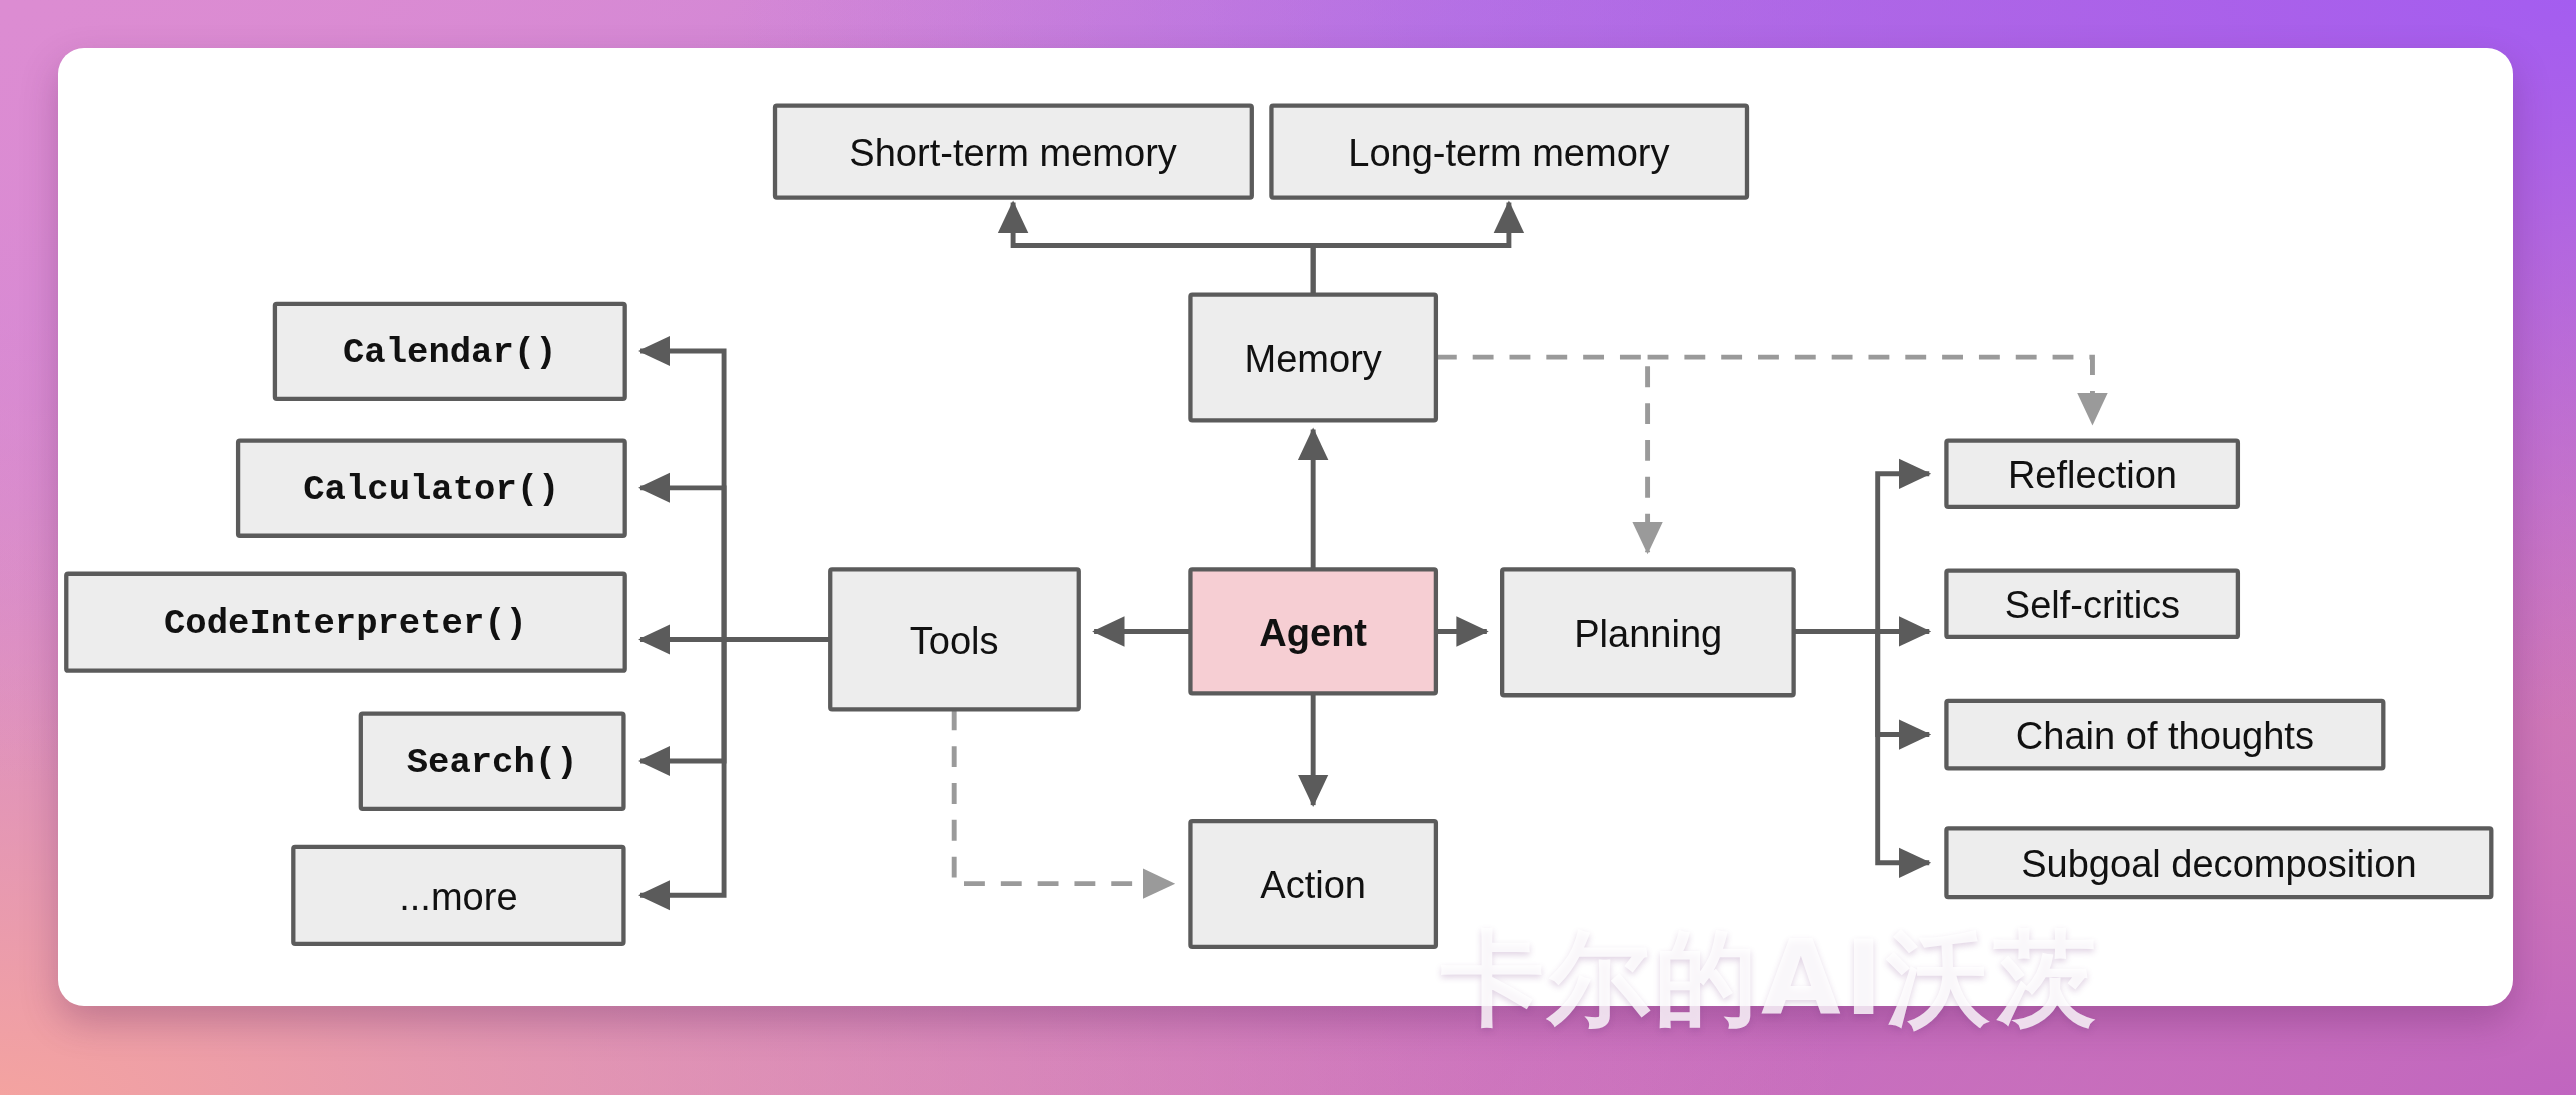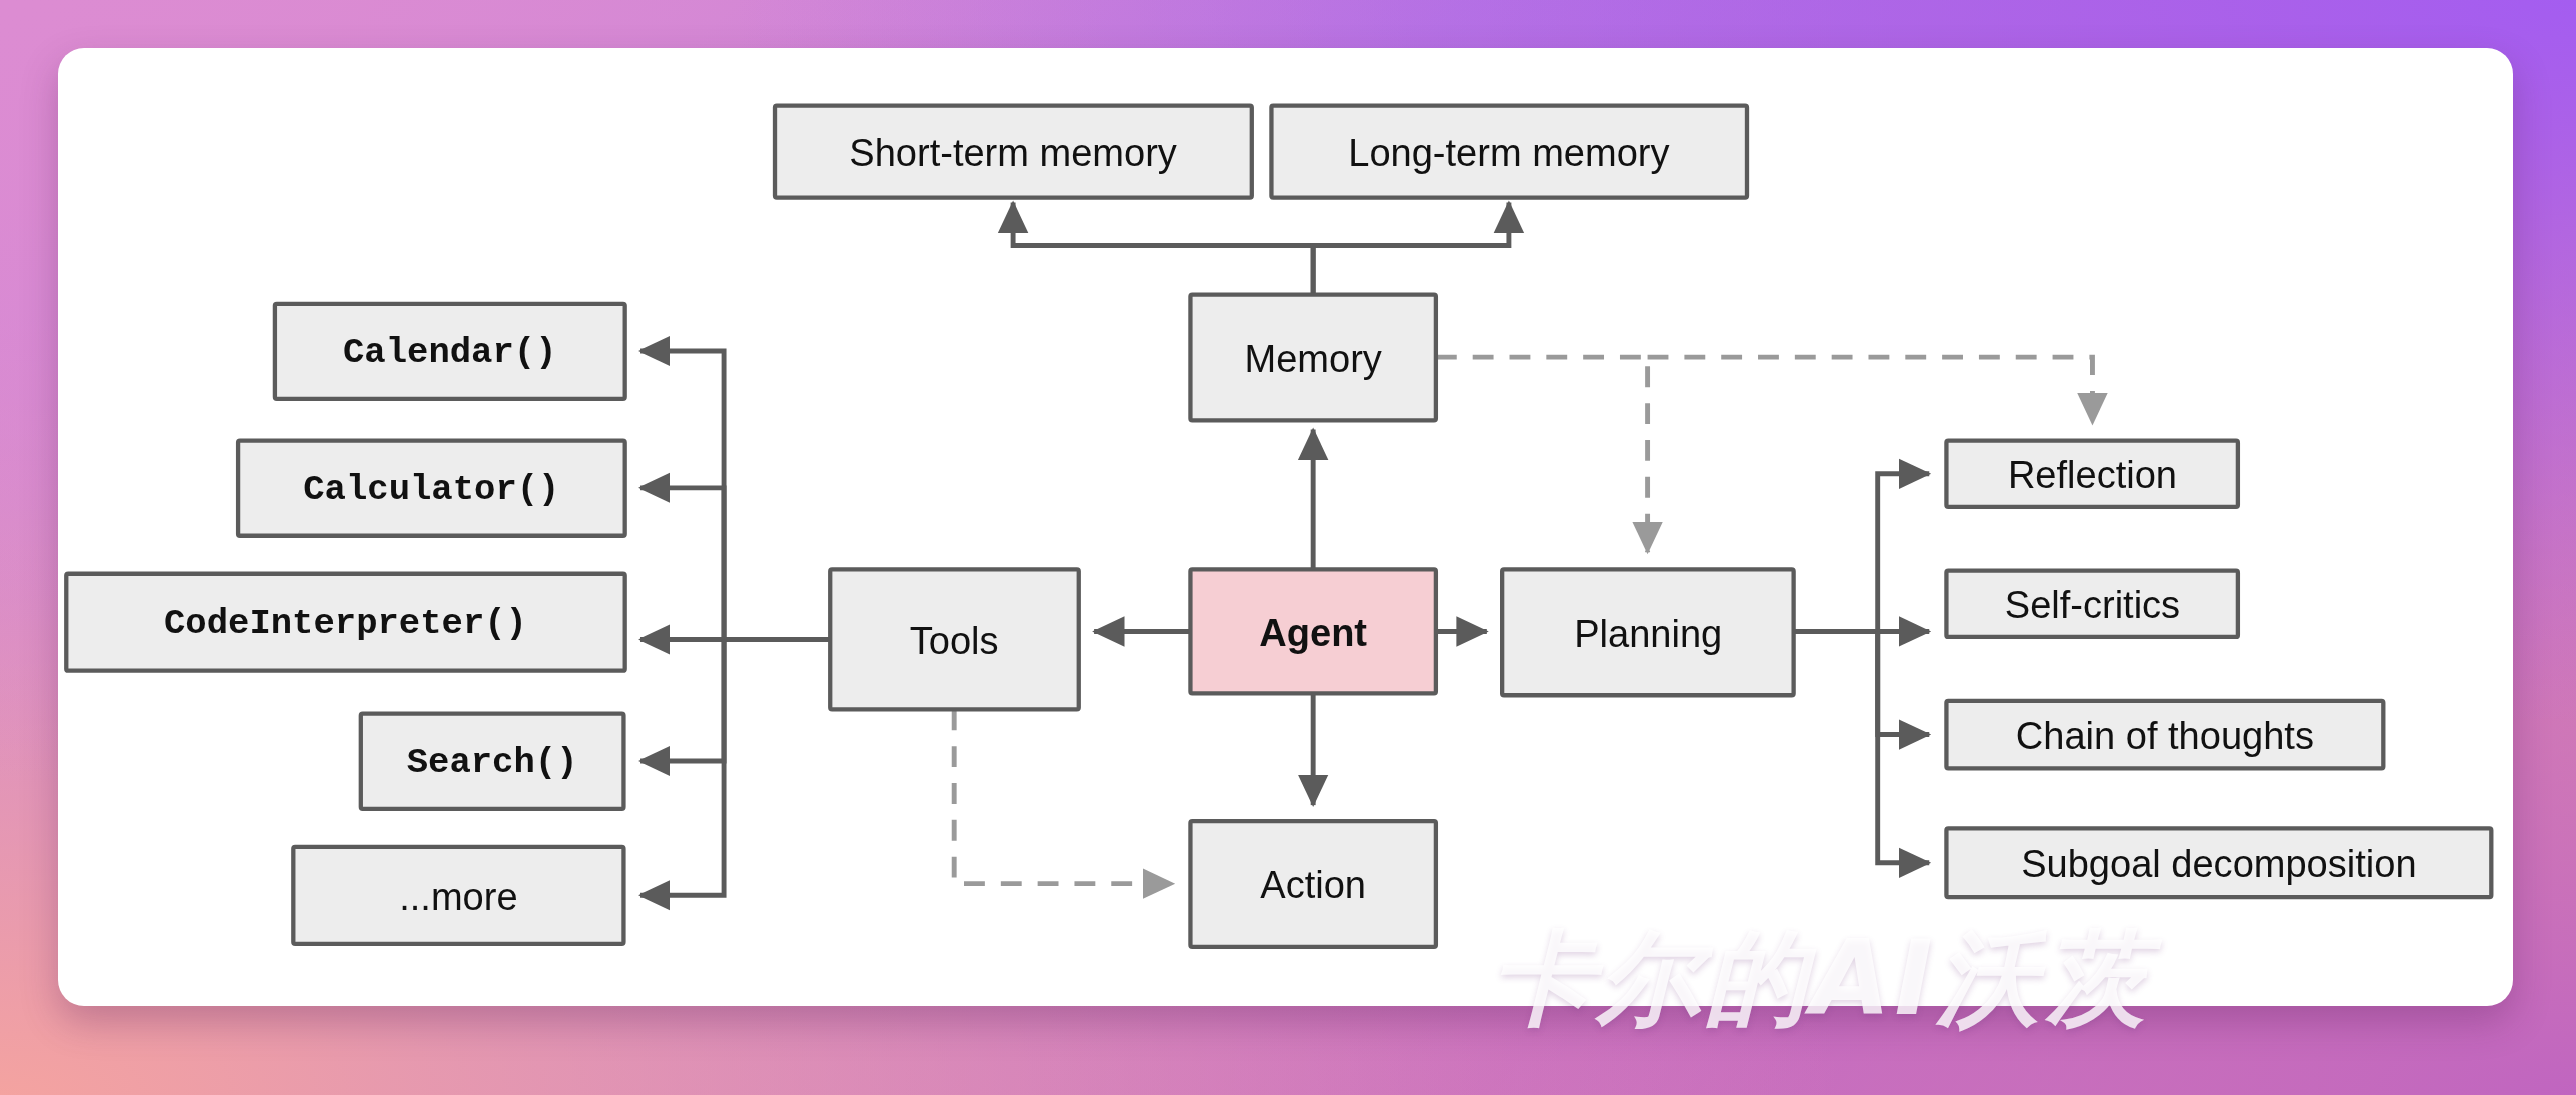--- a/index.html
+++ b/index.html
@@ -14,23 +14,23 @@
       linear-gradient(135deg,#dc8cd2 0%,#b878e0 40%,#c86fc8 70%,#ef9f9f 100%);
   }
   #stage{position:relative;width:2084px;height:1096px;}
   #card{
     position:absolute;left:58px;top:48px;width:2455px;height:958px;
     background:#ffffff;border-radius:26px;
     box-shadow:0 16px 37px rgba(90,30,90,.30);
   }
   #diagram{position:absolute;left:0;top:0;width:2576px;height:1096px;}
   .wm{
-    position:absolute;left:1491px;top:911px;
+    position:absolute;left:1441px;top:911px;
     font-family:"DejaVu Sans",sans-serif;
-    font-size:103px;font-weight:700;font-style:italic;
+    font-size:103px;font-weight:700;
     color:rgba(255,255,255,.80);letter-spacing:3.7px;white-space:nowrap;
     text-shadow:0 3.1px 6.1px rgba(120,60,130,.22);
     pointer-events:none;
   }
   .nbox{fill:#ededed;stroke:#5b5b5b;stroke-width:7;}
   .nbox.accent{fill:#f6ced3;}
   .ntext{font-family:"Liberation Sans",sans-serif;font-size:62px;fill:#111;
          text-anchor:middle;dominant-baseline:central;}
   .ntext.mono{font-family:"Liberation Mono",monospace;font-weight:700;font-size:58px;}
   .ntext.bold{font-weight:700;}

